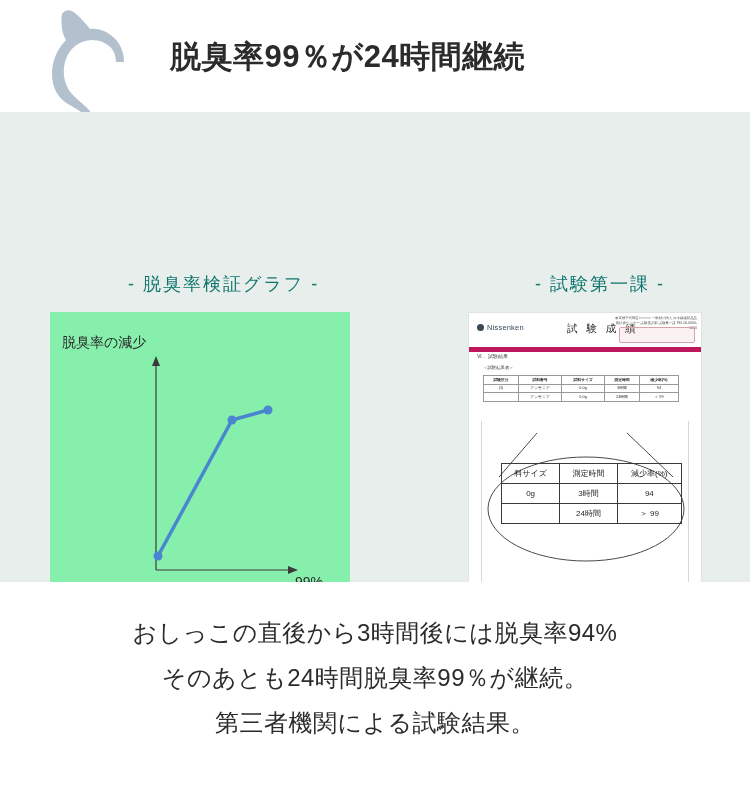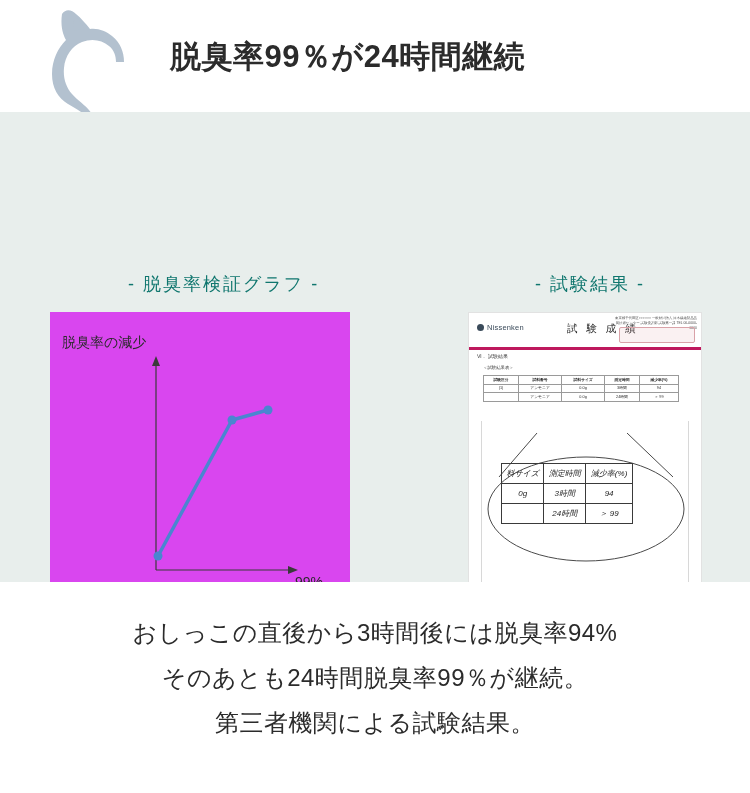--- a/index.html
+++ b/index.html
@@ -56,21 +56,21 @@
   .label-graph { left: 128px; top: 160px; }
   .label-result { left: 535px; top: 160px; }
 
   
   .chart-card {
     position: absolute;
     left: 50px;
     top: 200px;
     width: 300px;
     height: 368px;
-    background: #d946ef;
+    background: #86efac;
   }
   .chart-axis-title {
     position: absolute;
     left: 12px;
     top: 22px;
     font-size: 14px;
     color: #2b2b2b;
     white-space: nowrap;
   }
   .chart-svg {
@@ -118,21 +118,21 @@
     width: 232px;
     height: 368px;
     background: #ffffff;
     border: 1px solid #e2e2e2;
     overflow: hidden;
   }
   .rpt-head {
     position: absolute;
     left: 0; top: 0; right: 0;
     height: 34px;
-    border-bottom: 3px solid #be185d;
+    border-bottom: 5px solid #be185d;
   }
   .rpt-logo {
     position: absolute;
     left: 8px; top: 10px;
     font-size: 7.5px;
     color: #3a4a5a;
     letter-spacing: .2px;
   }
   .rpt-logo-dot {
     display: inline-block;
@@ -213,26 +213,25 @@
     position: absolute;
     left: 8px;
     top: 120px;
     width: 218px;
     height: 130px;
   }
   .zoom-table {
     position: absolute;
     left: 32px;
     top: 150px;
-    width: 132px;
+    width: 181px;
     border-collapse: collapse;
     font-size: 8px;
     color: #1f1f1f;
     background: transparent;
-    font-style: italic;
   }
   .zoom-table th, .zoom-table td {
     border: 1px solid #3a3a3a;
     padding: 4px 2px;
     text-align: center;
     font-weight: normal;
   }
 
   
   .footer {
@@ -261,21 +260,21 @@
       C78 42 80 48 80 54 L88 54 C88 44 84 34 76 28 C70 23 62 20 54 21
       C50 16 45 10 40 6 C36 2 30 0 26 6 Z"></path>
     <path fill="#b3c1cf" d="M40 9 C44 14 47 18 49 21 C45 21 41 22 38 23 C37 18 37 13 40 9 Z"></path>
   </svg>
   <div class="header-title">脱臭率99％が24時間継続</div>
 </div>
 
 <div class="mid-panel">
 
   <div class="section-label label-graph">- 脱臭率検証グラフ -</div>
-  <div class="section-label label-result">- 試験結果 -</div>
+  <div class="section-label label-result">- 試験第一課 -</div>
 
   <div class="chart-card">
     <div class="chart-axis-title">脱臭率の減少</div>
 
     <svg class="chart-svg" width="300" height="368">
 
       <line x1="106" y1="52" x2="106" y2="258" stroke="#3a3a3a" stroke-width="1.2"></line>
       <polygon points="106,44 102,54 110,54" fill="#3a3a3a"></polygon>
 
       <line x1="106" y1="258" x2="240" y2="258" stroke="#3a3a3a" stroke-width="1.2"></line>

